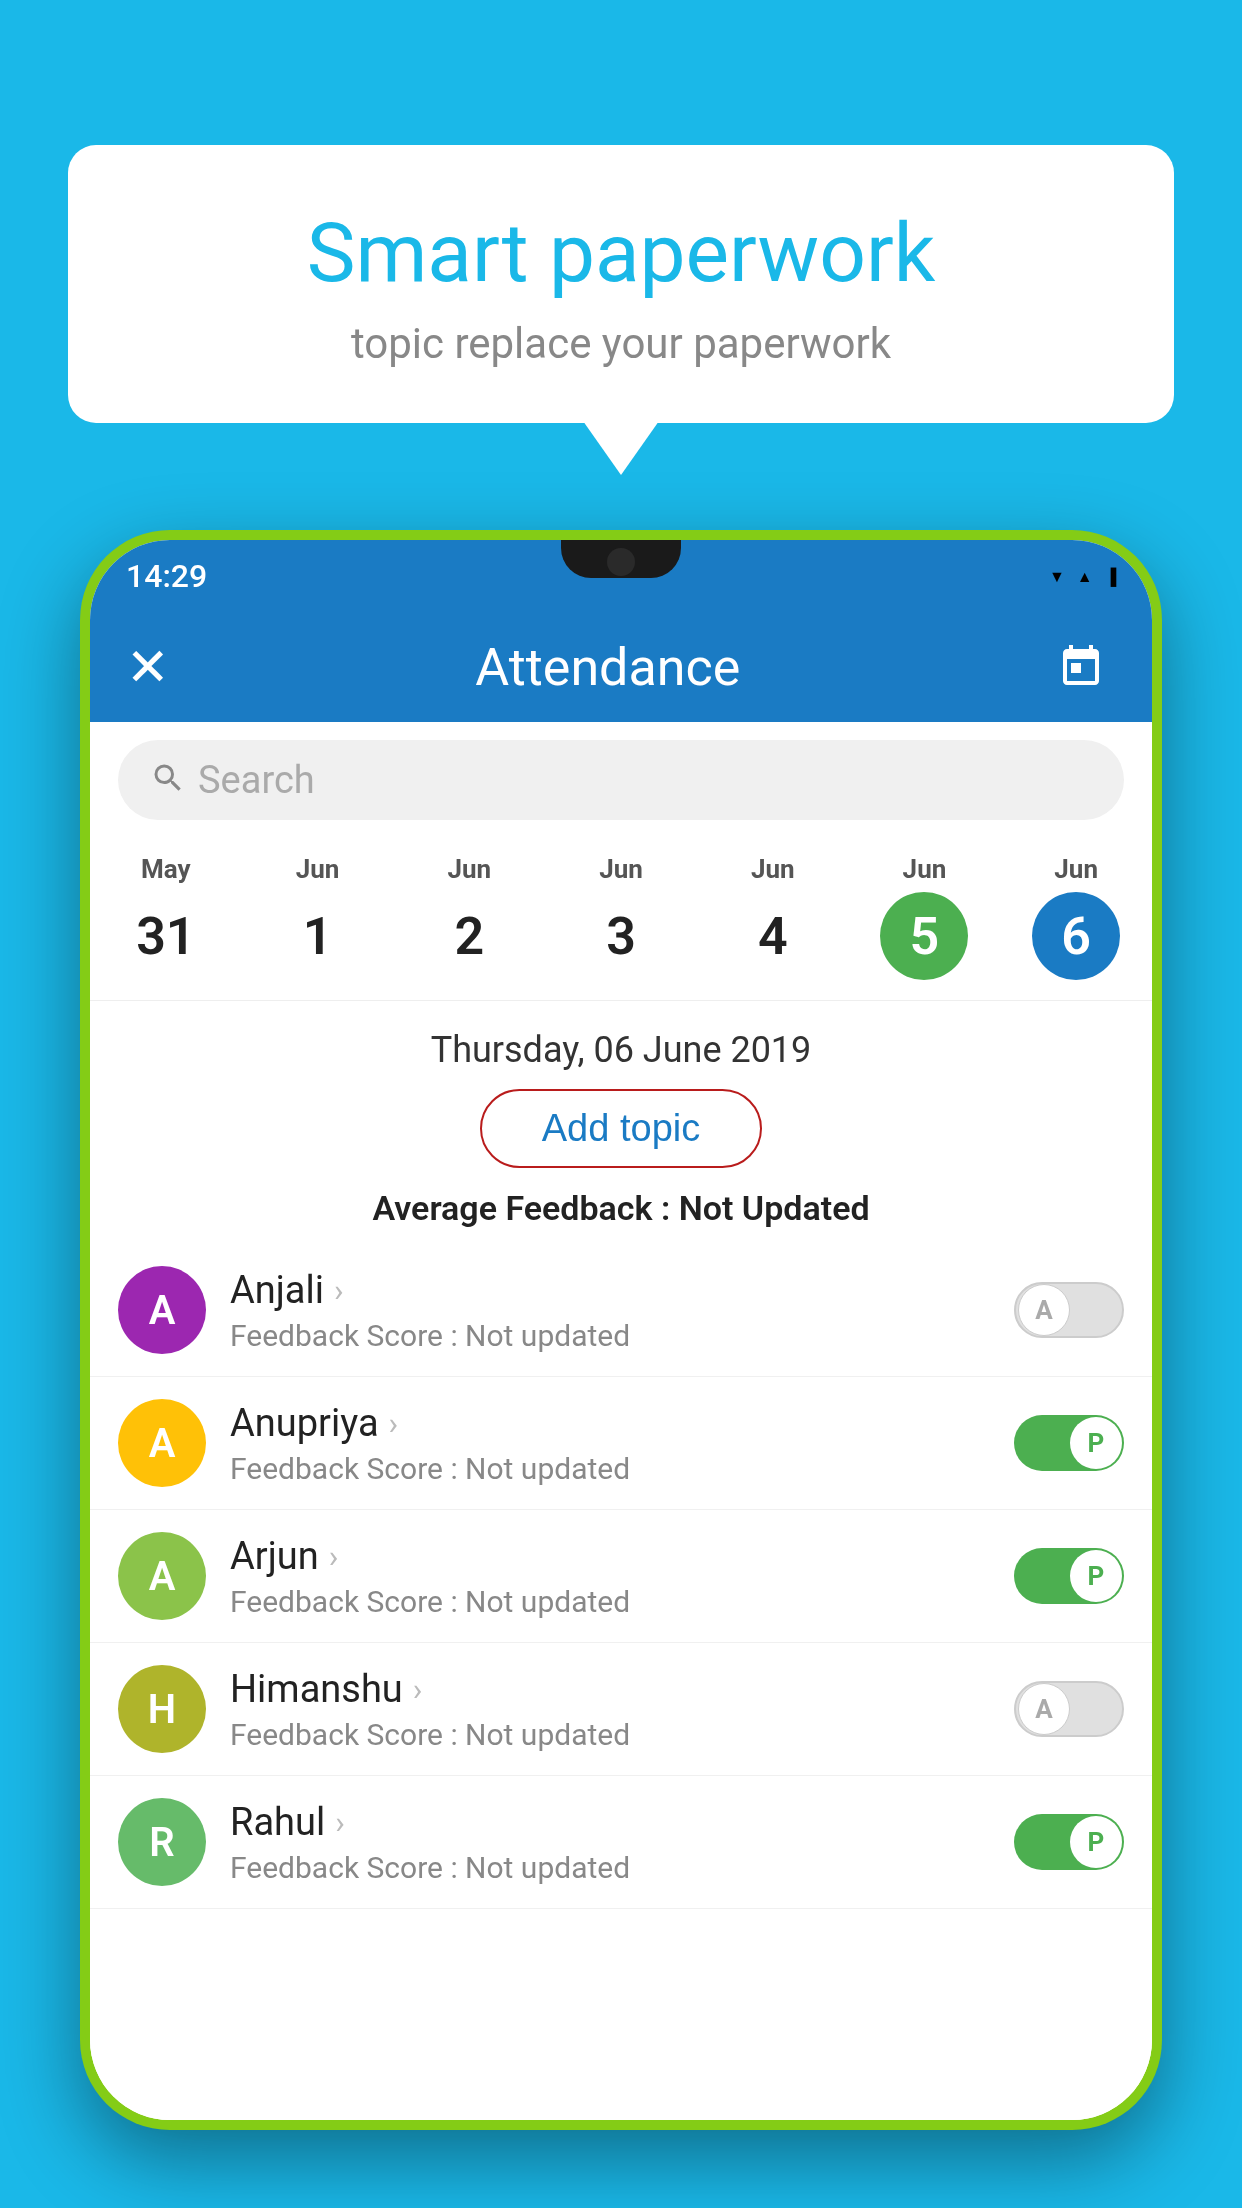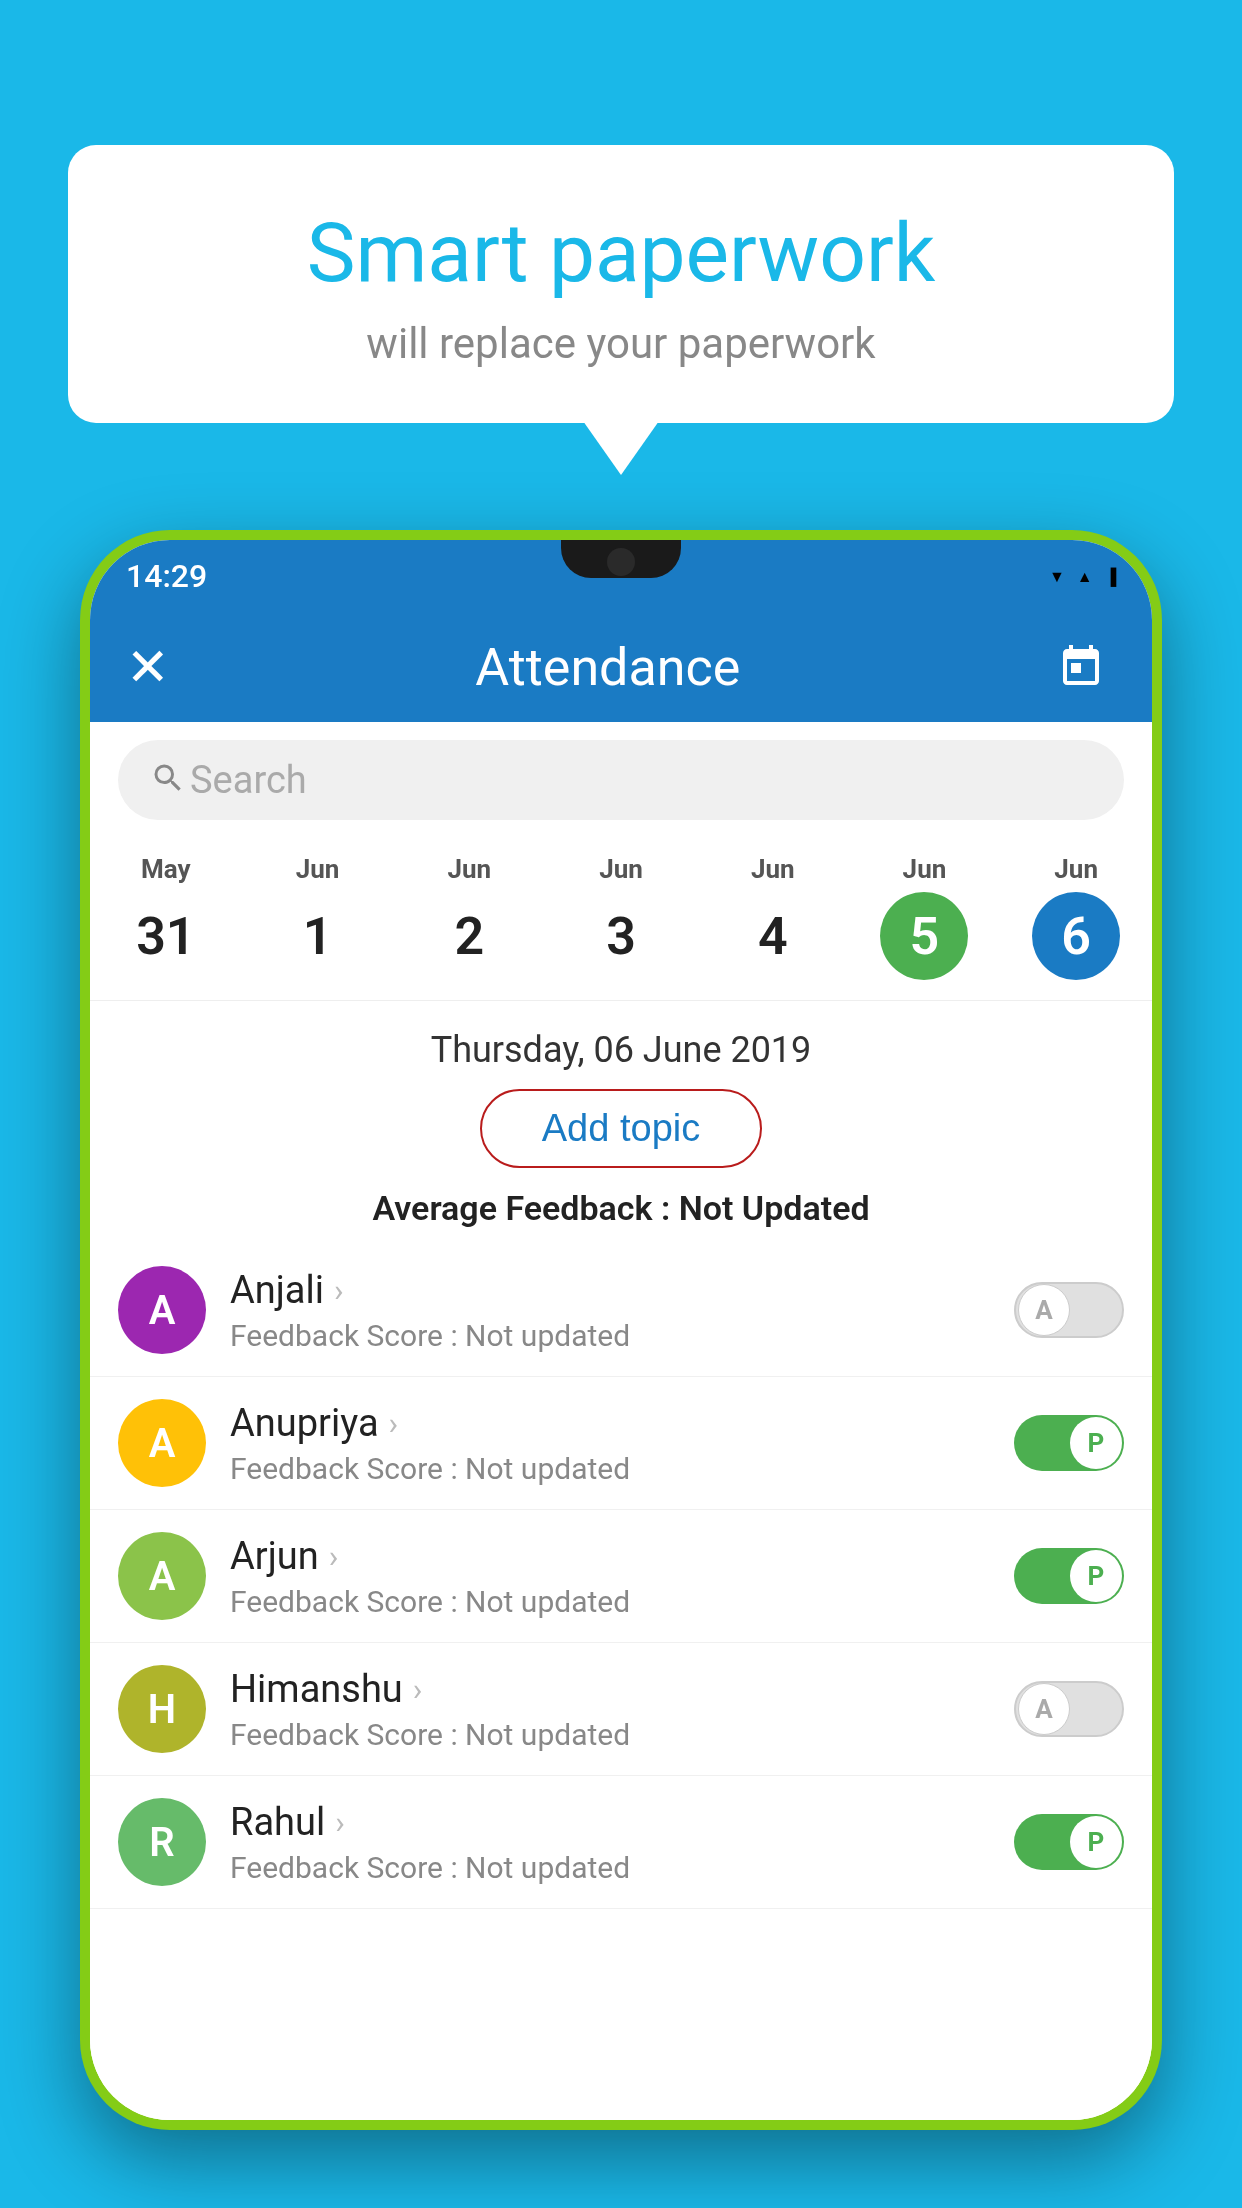--- a/index.html
+++ b/index.html
@@ -169,21 +169,21 @@
       background: white;
       flex-shrink: 0;
     }
 
     .search-bar {
       background: #f0f0f0;
       border-radius: 40px;
       display: flex;
       align-items: center;
       padding: 18px 32px;
-      gap: 4px;
+      gap: 12px;
     }
 
     .search-text {
       color: #aaa;
       font-size: 38px;
     }
 
     
     .calendar-strip {
       background: white;
@@ -380,21 +380,21 @@
       right: 2px;
       color: #4caf50;
     }
   </style>
 </head>
 <body>
 
 <div class="speech-bubble-container">
   <div class="speech-bubble">
     <div class="bubble-title">Smart paperwork</div>
-    <div class="bubble-subtitle">will replace your paperwork</div>
+    <div class="bubble-subtitle">topic replace your paperwork</div>
   </div>
 </div>
 
 <div class="phone-container">
   <div class="phone-outer">
     <div class="phone-notch"></div>
     <div class="phone-camera"></div>
 
     <div class="phone-screen">
 

